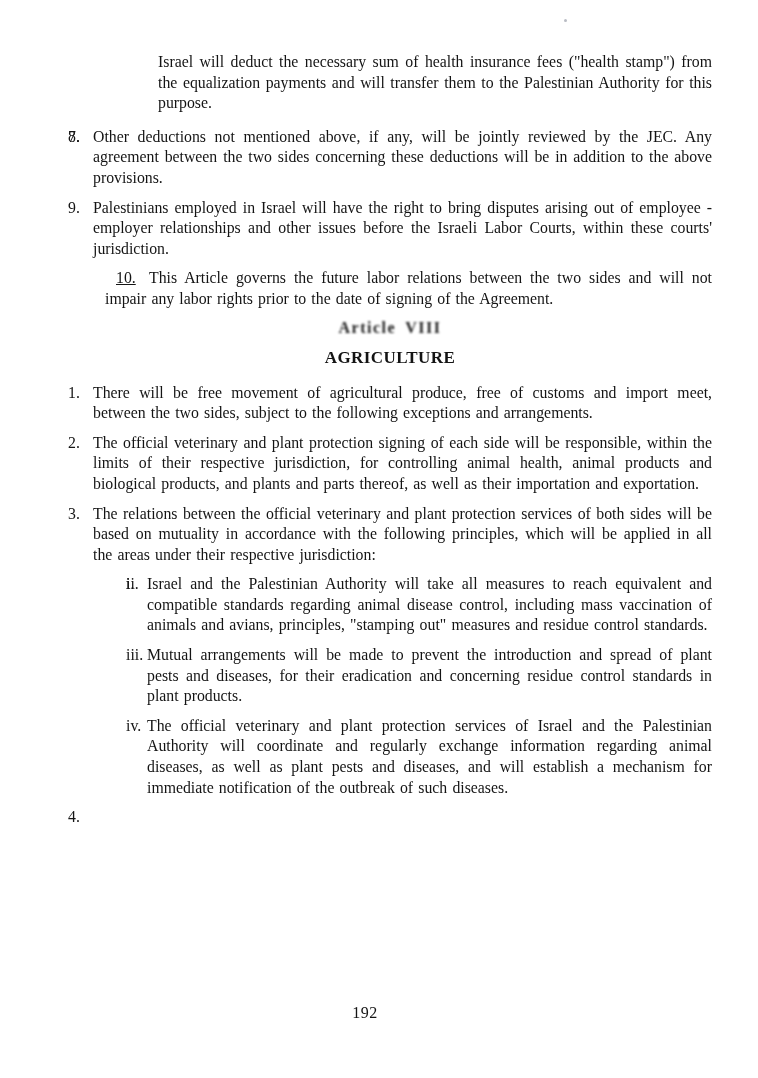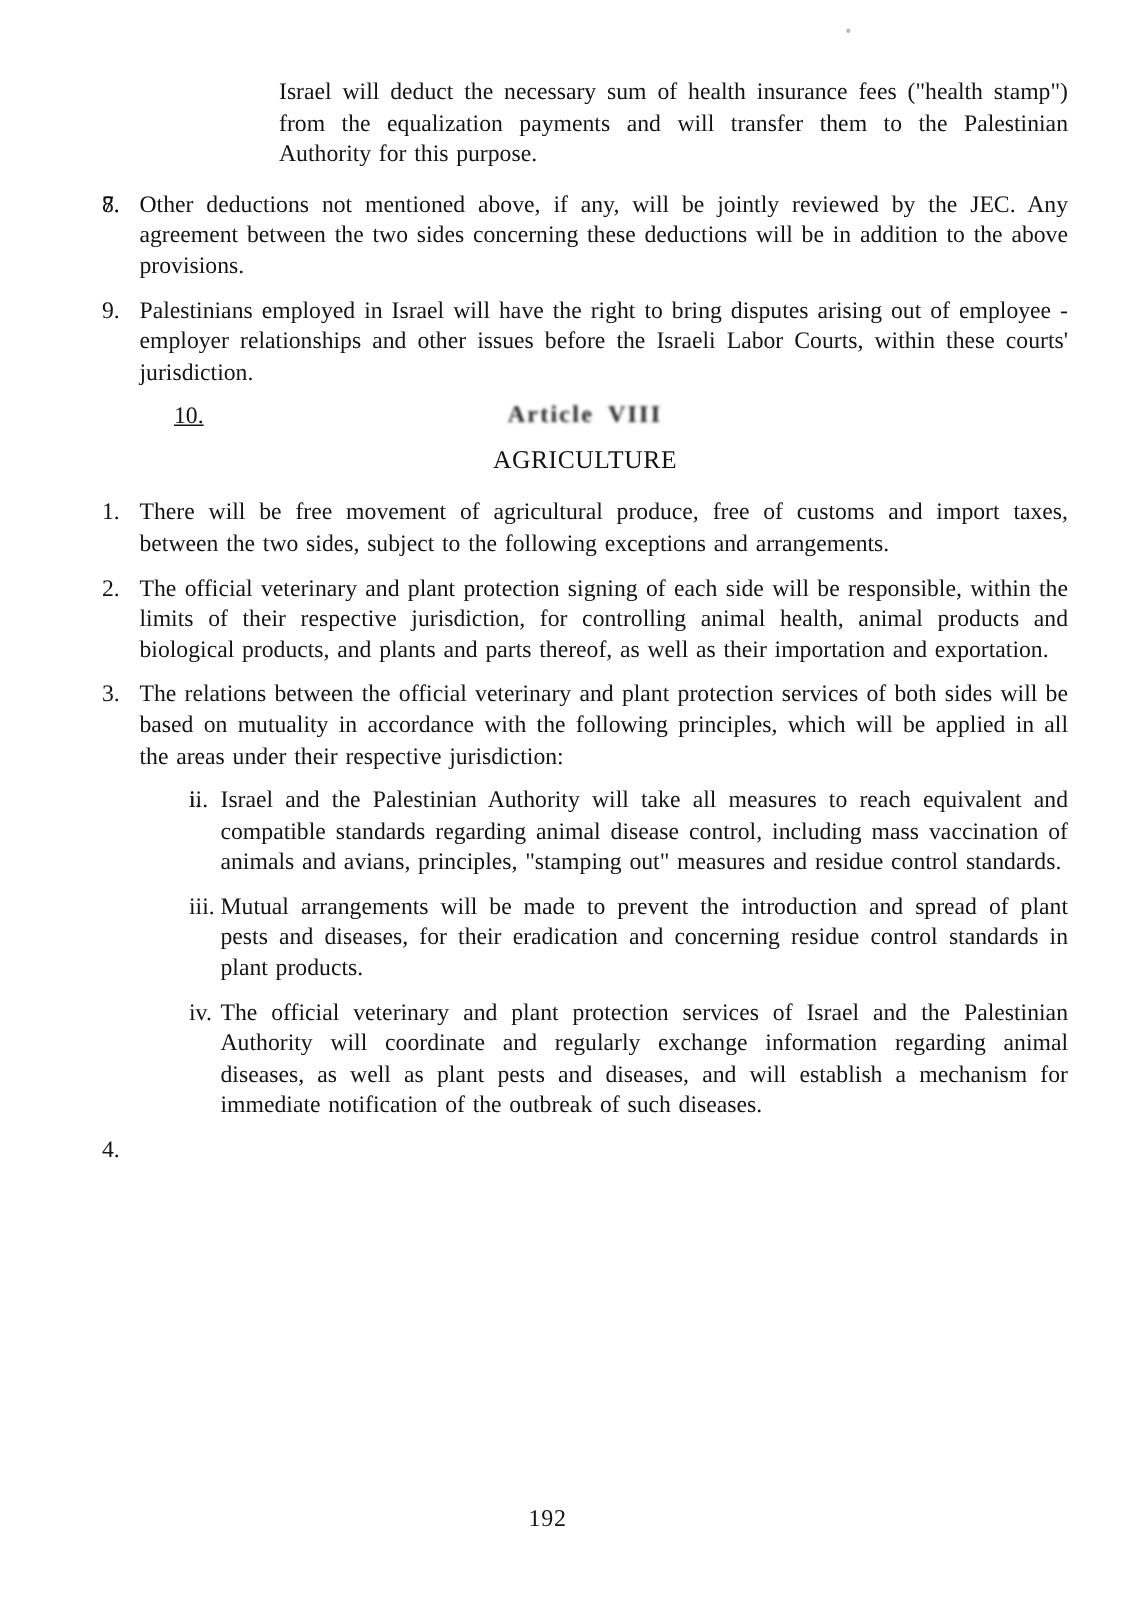--- a/index.html
+++ b/index.html
@@ -19,21 +19,21 @@
   }
   .para {
     font-size: 15.8px;
     line-height: 20.6px;
     text-align: justify;
     word-spacing: 1.2px;
     margin-bottom: 9px;
   }
   
   .intro {
-    margin-left: 118px;
+    margin-left: 90px;
     margin-bottom: 13px;
   }
   
   .item {
     position: relative;
     padding-left: 25px;
   }
   .item .marker {
     position: absolute;
     left: 0;
@@ -59,21 +59,21 @@
     font-weight: 700;
     font-size: 16px;
     letter-spacing: 1.5px;
     color: #1c1c1c;
     filter: blur(1.05px);
     margin: 5px 0 11px;
     word-spacing: 4px;
   }
   .section-title {
     text-align: center;
-    font-weight: 400;
+    font-weight: 700;
     font-size: 17px;
     letter-spacing: 0.4px;
     margin-bottom: 15px;
   }
   .page-number {
     position: absolute;
     top: 1004px;
     left: -14px;
     width: 758px;
     text-align: center;
@@ -108,29 +108,30 @@
     <span class="body">Other deductions not mentioned above,  if  any, will be jointly reviewed by the JEC. Any  agreement between the two sides concerning these deductions will be in addition to the above provisions.</span>
   </div>
 
   <div class="para item">
     <span class="marker">9.</span>
     <span class="body">Palestinians employed in Israel will have the right  to bring disputes arising out of employee - employer relationships and  other issues before the Israeli Labor Courts, within these courts' jurisdiction.</span>
   </div>
 
   <div class="para item item-10">
     <span class="marker">10.</span>
+    <span class="body">This Article governs  the future labor relations between the two sides and will not impair any labor rights prior to the date of signing of the Agreement.</span>
   </div>
 
   <div class="article-heading">Article VIII</div>
 
   <div class="section-title">AGRICULTURE</div>
 
   <div class="para item">
     <span class="marker">1.</span>
-    <span class="body">There will be free movement of agricultural produce, free  of customs and import taxes, between the two sides, subject to the following exceptions and arrangements.</span>
+    <span class="body">There will be free movement of agricultural produce, free  of customs and import meet, between the two sides, subject to the following exceptions and arrangements.</span>
   </div>
 
   <div class="para item">
     <span class="marker">2.</span>
     <span class="body">The official veterinary  and plant protection signing of each side will be responsible, within the limits of their respective jurisdiction, for controlling animal health, animal products and biological products, and plants and parts thereof, as well as their importation and exportation.</span>
   </div>
 
   <div class="para item">
     <span class="marker">3.</span>
     <span class="body">The relations between the official veterinary and plant  protection services of both sides will be based on  mutuality in accordance with the following principles, which will be applied in all the areas under their respective jurisdiction:</span>

